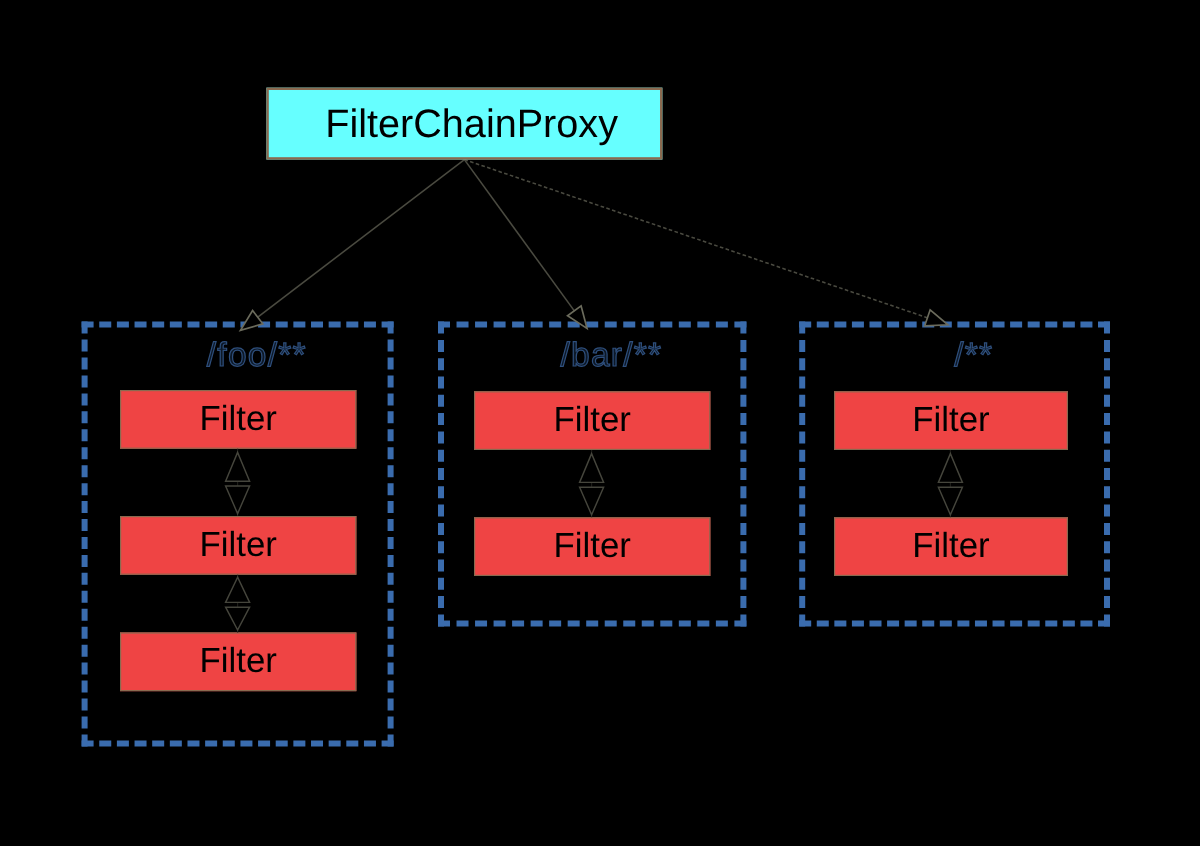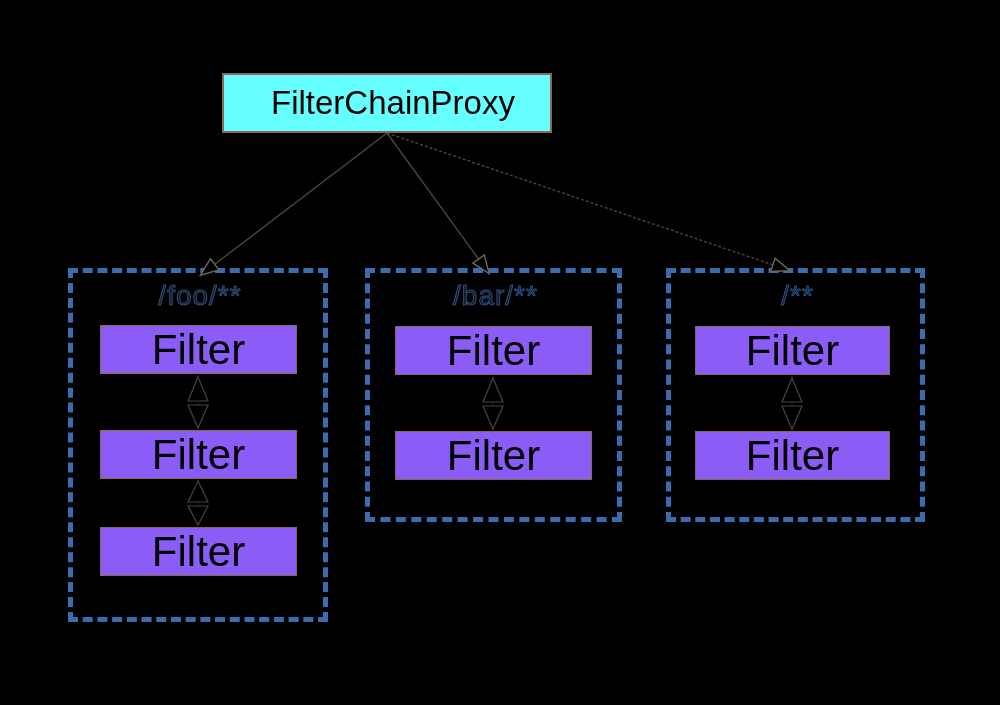--- a/index.html
+++ b/index.html
@@ -27,35 +27,35 @@
     position:absolute;
     border:5px dashed #3A6CAE;
     box-sizing:border-box;
     z-index:1;
   }
   #group-foo{left:68px;top:268px;width:260px;height:354px;}
   #group-bar{left:365px;top:268px;width:257px;height:254px;}
   #group-all{left:666px;top:268px;width:259px;height:254px;}
   .group-label{
     position:absolute;
-    left:2px;top:7px;width:100%;
+    left:16px;top:7px;width:100%;
     text-align:center;
     font-size:28px;
     color:#0d1826;
     -webkit-text-stroke:1px #2e4f7d;
     letter-spacing:1px;
   }
   
   .filter-box{
     position:absolute;
-    background:#8b5cf6;
+    background:#ef4444;
     border:1.5px solid #8a6a50;
     box-sizing:border-box;
     display:flex;align-items:center;justify-content:center;
-    color:#000;font-size:42px;
+    color:#000;font-size:29px;
   }
   #group-foo .filter-box{left:27px;width:197px;height:49px;}
   #group-foo .f0{top:52px;}
   #group-foo .f1{top:157px;}
   #group-foo .f2{top:254px;}
   #group-bar .filter-box{left:25px;width:197px;height:49px;}
   #group-bar .f0{top:53px;}
   #group-bar .f1{top:158px;}
   #group-all .filter-box{left:24px;width:195px;height:49px;}
   #group-all .f0{top:53px;}

